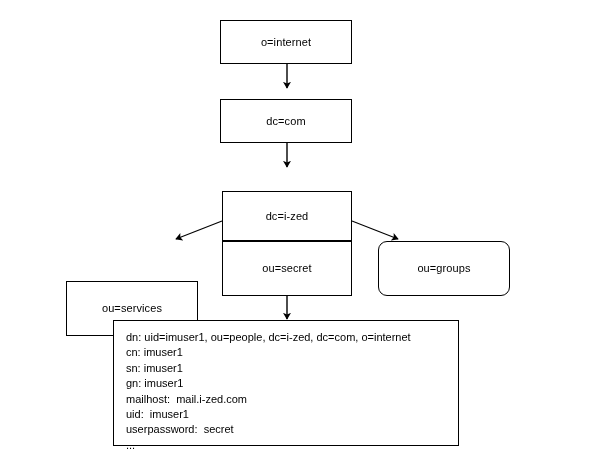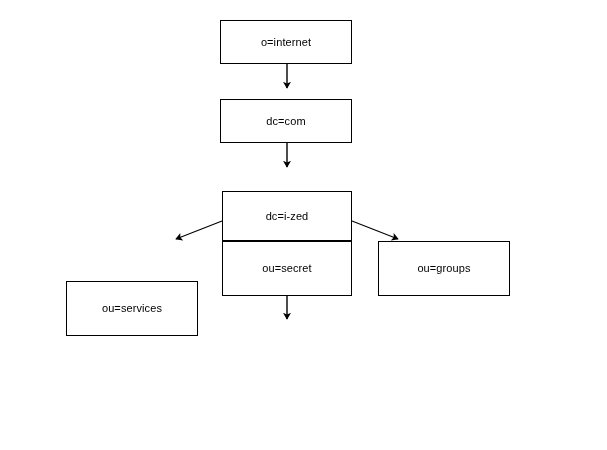--- a/index.html
+++ b/index.html
@@ -106,18 +106,30 @@
   </div>
 
   <div class="node-box" style="left:66px; top:233px; width:132px; height:55px;margin-top:40px;">
     <span class="node-label">ou=services</span>
   </div>
 
   <div class="node-box" style="left:222px; top:233px; width:130px; height:55px;">
     <span class="node-label">ou=secret</span>
   </div>
 
-  <div class="node-box" style="left:378px; top:233px; width:132px; height:55px;">
+  <div class="node-box" style="left:378px; top:233px; width:132px; height:55px;border-radius:9px;">
     <span class="node-label">ou=groups</span>
   </div>
 
+  <div class="detail-box" style="left:113px; top:312px; width:346px; height:126px;">
+    <ul class="detail-list">
+      <li class="detail-line">dn: uid=imuser1, ou=people, dc=i-zed, dc=com, o=internet</li>
+      <li class="detail-line">cn: imuser1</li>
+      <li class="detail-line">sn: imuser1</li>
+      <li class="detail-line">gn: imuser1</li>
+      <li class="detail-line">mailhost:  mail.i-zed.com</li>
+      <li class="detail-line">uid:  imuser1</li>
+      <li class="detail-line">userpassword:  secret</li>
+      <li class="detail-line">...</li>
+    </ul>
+  </div>
 
 </div>
 
 </body></html>

